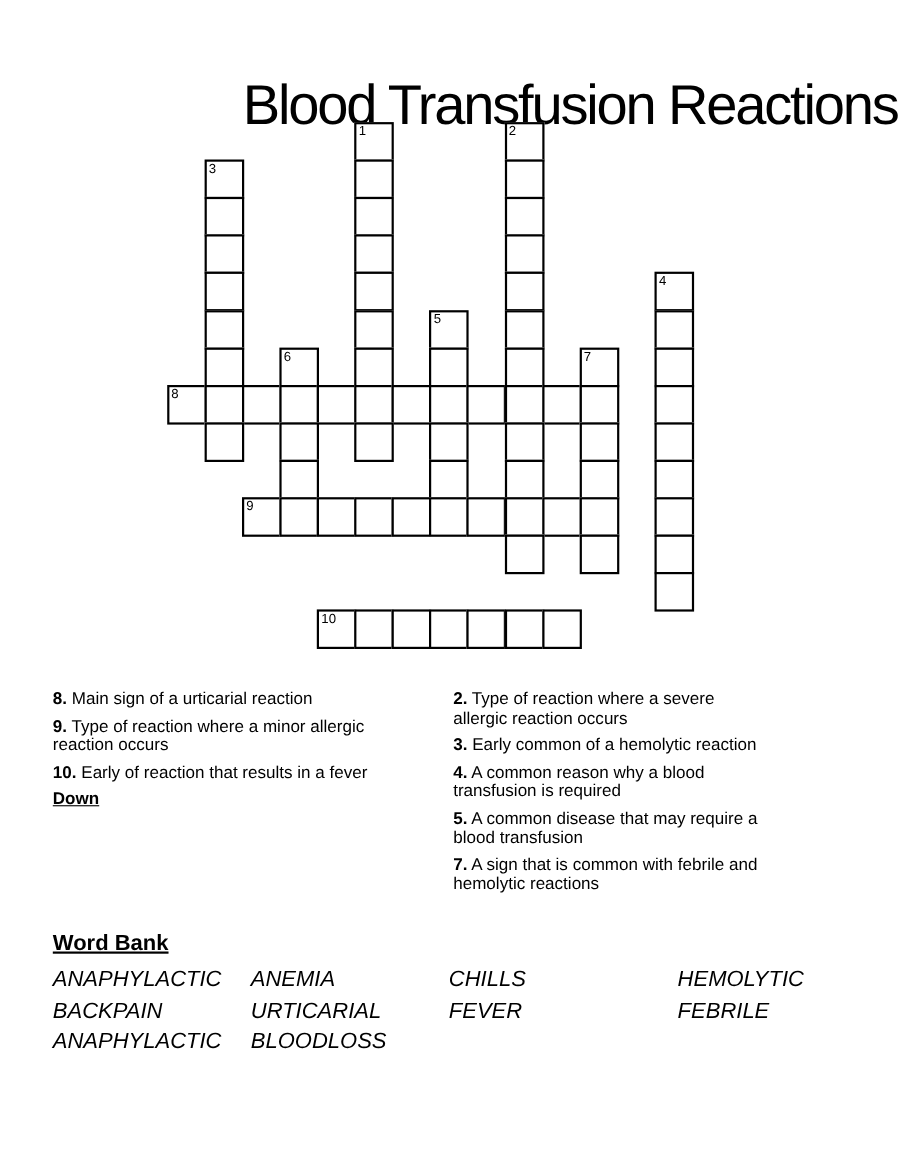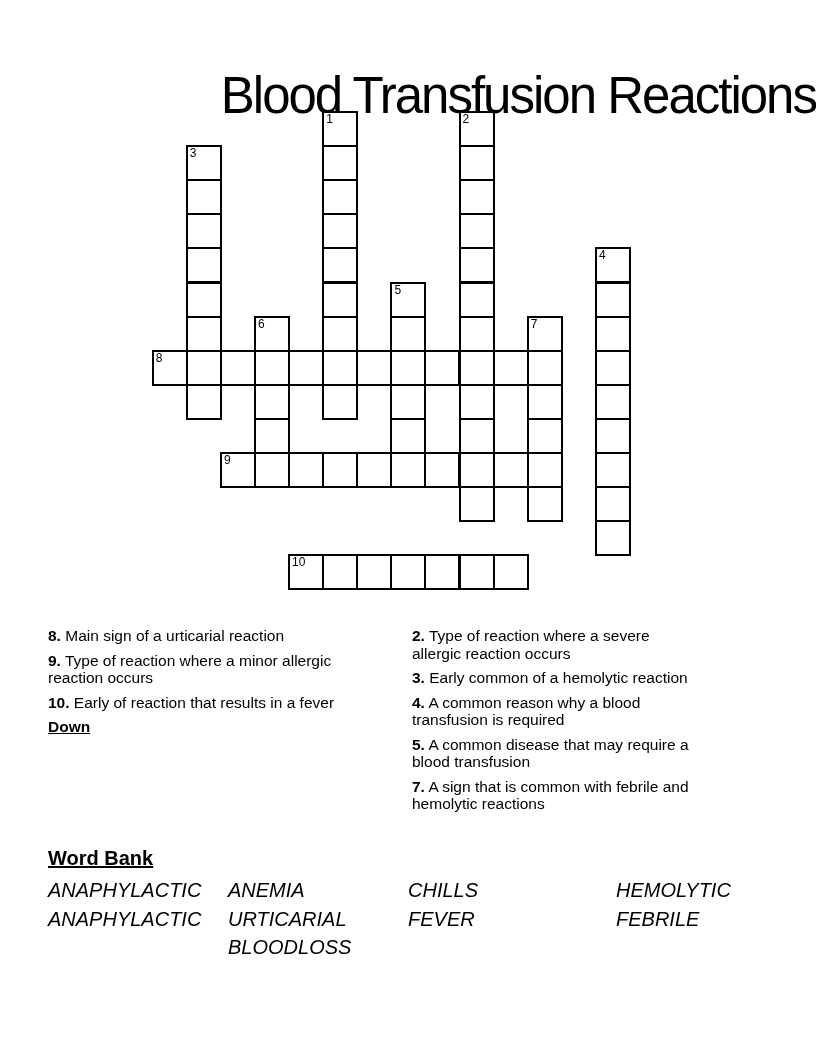--- a/index.html
+++ b/index.html
@@ -193,20 +193,21 @@
       <p class="clue"><b>7.</b><span class="txt"> A sign that is common with febrile and
 hemolytic reactions</span></p>
     </div>
 </div>
 
 <div id="word-bank">
   <h3 class="wb-heading">Word Bank</h3>
   <div>
       <div class="wb-col" style="left: 0px;">
         <span class="wb-word">ANAPHYLACTIC</span>
+        <span class="wb-word">BACKPAIN</span>
         <span class="wb-word">ANAPHYLACTIC</span>
       </div>
       <div class="wb-col" style="left: 180px;">
         <span class="wb-word">ANEMIA</span>
         <span class="wb-word">URTICARIAL</span>
         <span class="wb-word">BLOODLOSS</span>
       </div>
       <div class="wb-col" style="left: 360px;">
         <span class="wb-word">CHILLS</span>
         <span class="wb-word">FEVER</span>

